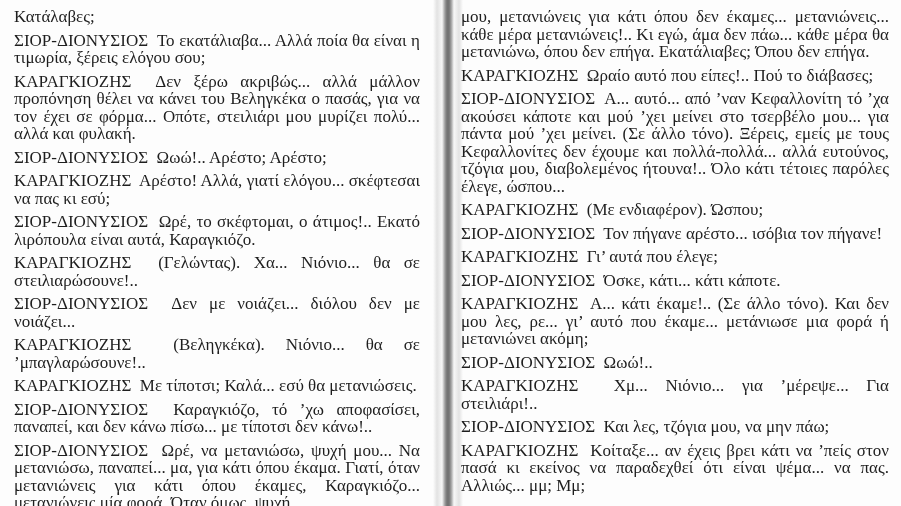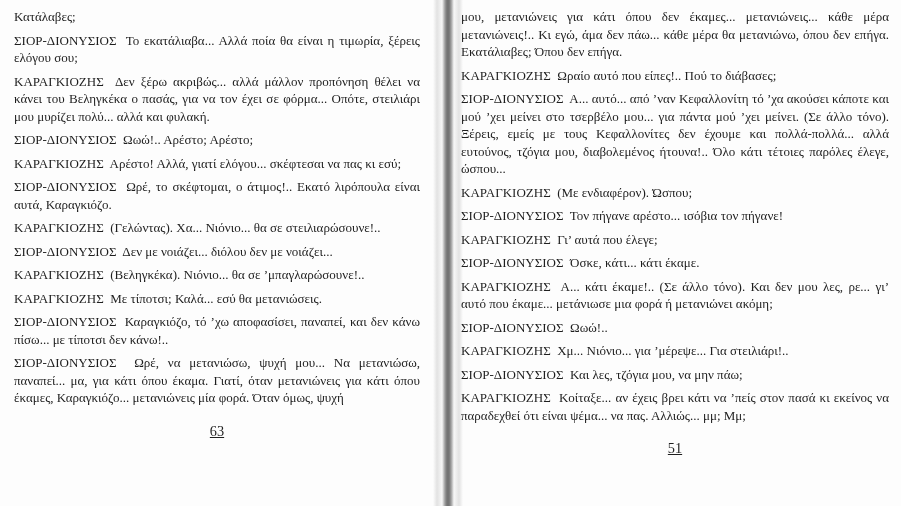--- a/index.html
+++ b/index.html
@@ -17,21 +17,21 @@
     overflow: hidden;
   }
   .page {
     position: absolute;
     top: 8px;
   }
   .page-left  { left: 14px;  width: 406px; }
   .page-right { left: 461px; width: 428px; }
   .para {
     margin: 0 0 6px 0;
-    font-size: 13px;
+    font-size: 17px;
     line-height: 17.5px;
     text-align: justify;
     white-space: pre-wrap;
   }
   .page-number {
     margin-top: 16px;
     text-align: center;
     font-size: 14.3px;
     line-height: 17px;
     text-decoration: underline;
@@ -81,21 +81,21 @@
   <div class="gutter"></div>
 
   <section class="page page-right">
     <div class="page-body">
         <p class="para">μου, μετανιώνεις για κάτι όπου δεν έκαμες... μετανιώνεις... κάθε μέρα μετανιώνεις!.. Κι εγώ, άμα δεν πάω... κάθε μέρα θα μετανιώνω, όπου δεν επήγα. Εκατάλιαβες; Όπου δεν επήγα.</p>
         <p class="para">ΚΑΡΑΓΚΙΟΖΗΣ  Ωραίο αυτό που είπες!.. Πού το διάβασες;</p>
         <p class="para">ΣΙΟΡ-ΔΙΟΝΥΣΙΟΣ  Α... αυτό... από ’ναν Κεφαλλονίτη τό ’χα ακούσει κάποτε και μού ’χει μείνει στο τσερβέλο μου... για πάντα μού ’χει μείνει. (Σε άλλο τόνο). Ξέρεις, εμείς με τους Κεφαλλονίτες δεν έχουμε και πολλά-πολλά... αλλά ευτούνος, τζόγια μου, διαβολεμένος ήτουνα!.. Όλο κάτι τέτοιες παρόλες έλεγε, ώσπου...</p>
         <p class="para">ΚΑΡΑΓΚΙΟΖΗΣ  (Με ενδιαφέρον). Ώσπου;</p>
         <p class="para">ΣΙΟΡ-ΔΙΟΝΥΣΙΟΣ  Τον πήγανε αρέστο... ισόβια τον πήγανε!</p>
         <p class="para">ΚΑΡΑΓΚΙΟΖΗΣ  Γι’ αυτά που έλεγε;</p>
-        <p class="para">ΣΙΟΡ-ΔΙΟΝΥΣΙΟΣ  Όσκε, κάτι... κάτι έκαμε.</p>
+        <p class="para">ΣΙΟΡ-ΔΙΟΝΥΣΙΟΣ  Όσκε, κάτι... κάτι κάποτε.</p>
         <p class="para">ΚΑΡΑΓΚΙΟΖΗΣ  Α... κάτι έκαμε!.. (Σε άλλο τόνο). Και δεν μου λες, ρε... γι’ αυτό που έκαμε... μετάνιωσε μια φορά ή μετανιώνει ακόμη;</p>
         <p class="para">ΣΙΟΡ-ΔΙΟΝΥΣΙΟΣ  Ωωώ!..</p>
         <p class="para">ΚΑΡΑΓΚΙΟΖΗΣ  Χμ... Νιόνιο... για ’μέρεψε... Για στειλιάρι!..</p>
         <p class="para">ΣΙΟΡ-ΔΙΟΝΥΣΙΟΣ  Και λες, τζόγια μου, να μην πάω;</p>
         <p class="para">ΚΑΡΑΓΚΙΟΖΗΣ  Κοίταξε... αν έχεις βρει κάτι να ’πείς στον πασά κι εκείνος να παραδεχθεί ότι είναι ψέμα... να πας. Αλλιώς... μμ; Μμ;</p>
       </div>
     <div class="page-number">51</div>
   </section>
 
 </div>

